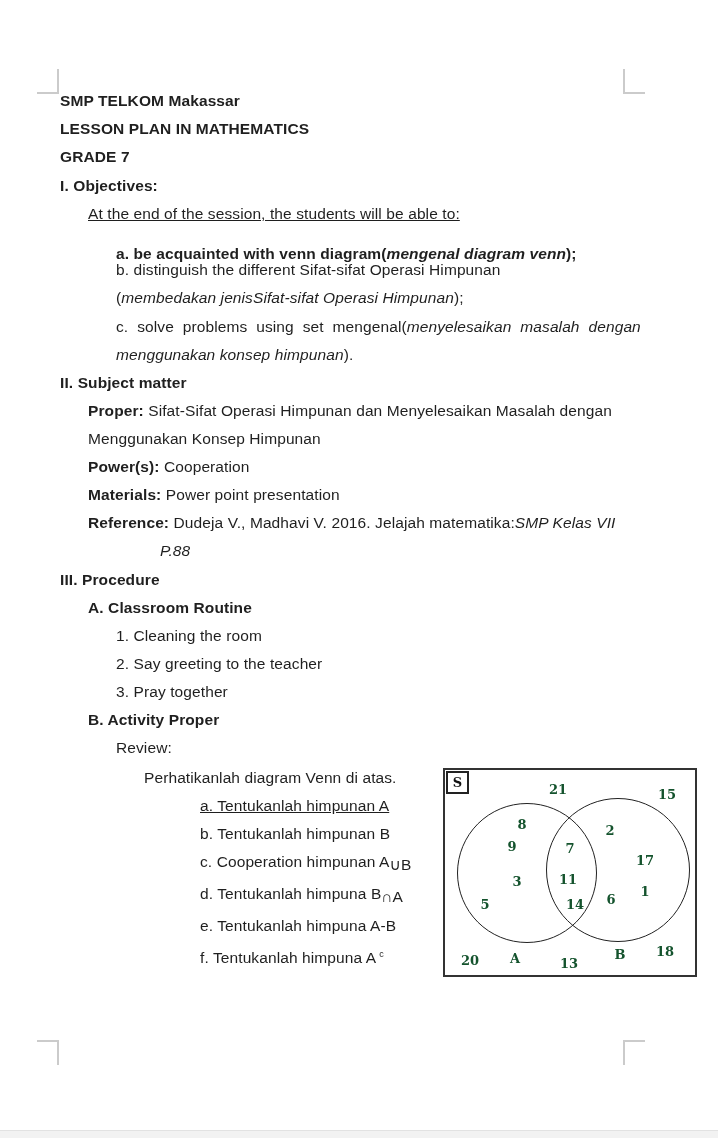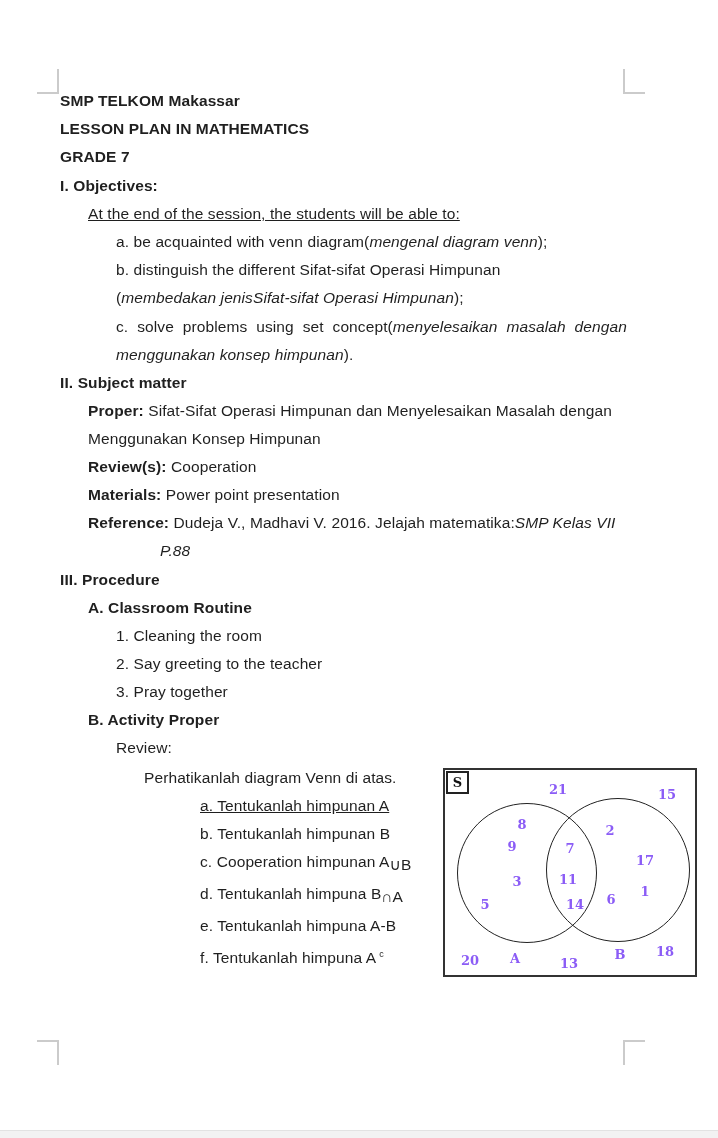--- a/index.html
+++ b/index.html
@@ -59,21 +59,21 @@
     border-radius: 50%;
     box-sizing: border-box;
     background: transparent;
   }
   .venn-circle.a { left: 12px; top: 33px;  width: 140px; height: 140px; }
   .venn-circle.b { left: 101px; top: 28px; width: 144px; height: 144px; }
   .venn-num, .venn-setlabel {
     position: absolute;
     transform: translate(-50%, -50%);
     font-family: "DejaVu Serif", serif;
-    font-size: 13px; font-weight: 600; color: #8b5cf6;
+    font-size: 13px; font-weight: 600; color: #14532d;
     white-space: nowrap;
   }
   .venn-setlabel { font-weight: bold; }
 
   
   .bottom-strip {
     position: absolute;
     left: 0; top: 1130px;
     width: 718px; height: 8px;
     background: #f2f2f2;
@@ -89,29 +89,29 @@
   <div class="crop tr"></div>
   <div class="crop bl"></div>
   <div class="crop br"></div>
 
   <div id="doc">
       <div class="doc-line center" style="top: 90px;"><span class="seg-b">SMP TELKOM Makassar</span></div>
       <div class="doc-line center" style="top: 118px;"><span class="seg-b">LESSON PLAN IN MATHEMATICS</span></div>
       <div class="doc-line center" style="top: 146px;"><span class="seg-b">GRADE 7</span></div>
       <div class="doc-line" style="top: 175px; left: 60px;"><span class="seg-b">I. Objectives:</span></div>
       <div class="doc-line" style="top: 203px; left: 88px; text-decoration: underline;"><span>At the end of the session, the students will be able to:</span></div>
-      <div class="doc-line" style="top: 231px; left: 116px;"><span>a. be acquainted with venn diagram(</span><span class="seg-i">mengenal diagram venn</span><span>);</span></div>
+      <div class="doc-line" style="top: 243px; left: 116px; font-weight: bold;"><span>a. be acquainted with venn diagram(</span><span class="seg-i">mengenal diagram venn</span><span>);</span></div>
       <div class="doc-line" style="top: 259px; left: 116px;"><span>b. distinguish the different Sifat-sifat Operasi Himpunan</span></div>
       <div class="doc-line" style="top: 287px; left: 116px;"><span>(</span><span class="seg-i">membedakan jenisSifat-sifat Operasi Himpunan</span><span>);</span></div>
-      <div class="doc-line justify" style="top: 316px; left: 116px;"><span>c. solve problems using set concept(</span><span class="seg-i">menyelesaikan masalah dengan</span></div>
+      <div class="doc-line justify" style="top: 316px; left: 116px;"><span>c. solve problems using set mengenal(</span><span class="seg-i">menyelesaikan masalah dengan</span></div>
       <div class="doc-line" style="top: 344px; left: 116px;"><span class="seg-i">menggunakan konsep himpunan</span><span>).</span></div>
       <div class="doc-line" style="top: 372px; left: 60px;"><span class="seg-b">II. Subject matter</span></div>
       <div class="doc-line" style="top: 400px; left: 88px;"><span class="seg-b">Proper:</span><span> Sifat-Sifat Operasi Himpunan dan Menyelesaikan Masalah dengan</span></div>
       <div class="doc-line" style="top: 428px; left: 88px;"><span>Menggunakan Konsep Himpunan</span></div>
-      <div class="doc-line" style="top: 456px; left: 88px;"><span class="seg-b">Review(s):</span><span> Cooperation</span></div>
+      <div class="doc-line" style="top: 456px; left: 88px;"><span class="seg-b">Power(s):</span><span> Cooperation</span></div>
       <div class="doc-line" style="top: 484px; left: 88px;"><span class="seg-b">Materials:</span><span> Power point presentation</span></div>
       <div class="doc-line" style="top: 512px; left: 88px;"><span class="seg-b">Reference:</span><span> Dudeja V., Madhavi V. 2016. Jelajah matematika:</span><span class="seg-i">SMP Kelas VII</span></div>
       <div class="doc-line" style="top: 540px; left: 160px;"><span class="seg-i">P.88</span></div>
       <div class="doc-line" style="top: 569px; left: 60px;"><span class="seg-b">III. Procedure</span></div>
       <div class="doc-line" style="top: 597px; left: 88px;"><span class="seg-b">A. Classroom Routine</span></div>
       <div class="doc-line" style="top: 625px; left: 116px;"><span>1. Cleaning the room</span></div>
       <div class="doc-line" style="top: 653px; left: 116px;"><span>2. Say greeting to the teacher</span></div>
       <div class="doc-line" style="top: 681px; left: 116px;"><span>3. Pray together</span></div>
       <div class="doc-line" style="top: 709px; left: 88px;"><span class="seg-b">B. Activity Proper</span></div>
       <div class="doc-line" style="top: 737px; left: 116px;"><span>Review:</span></div>

